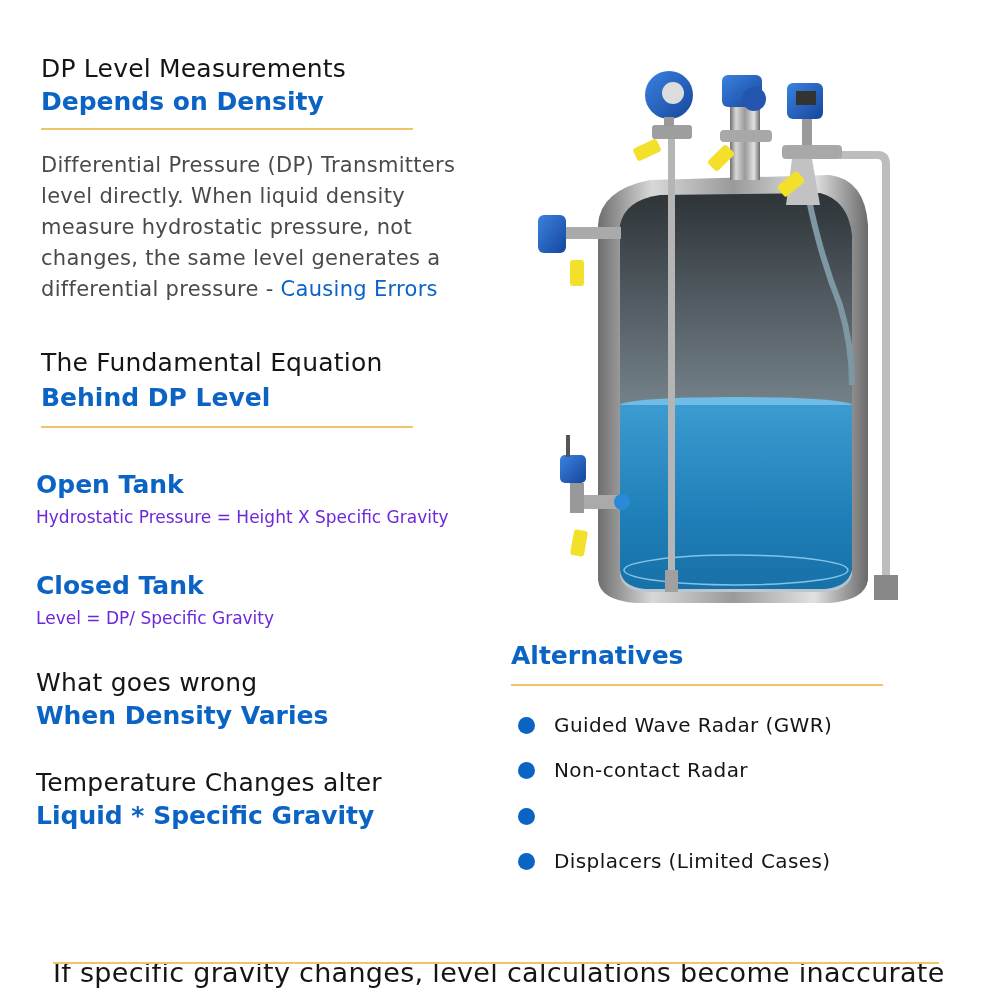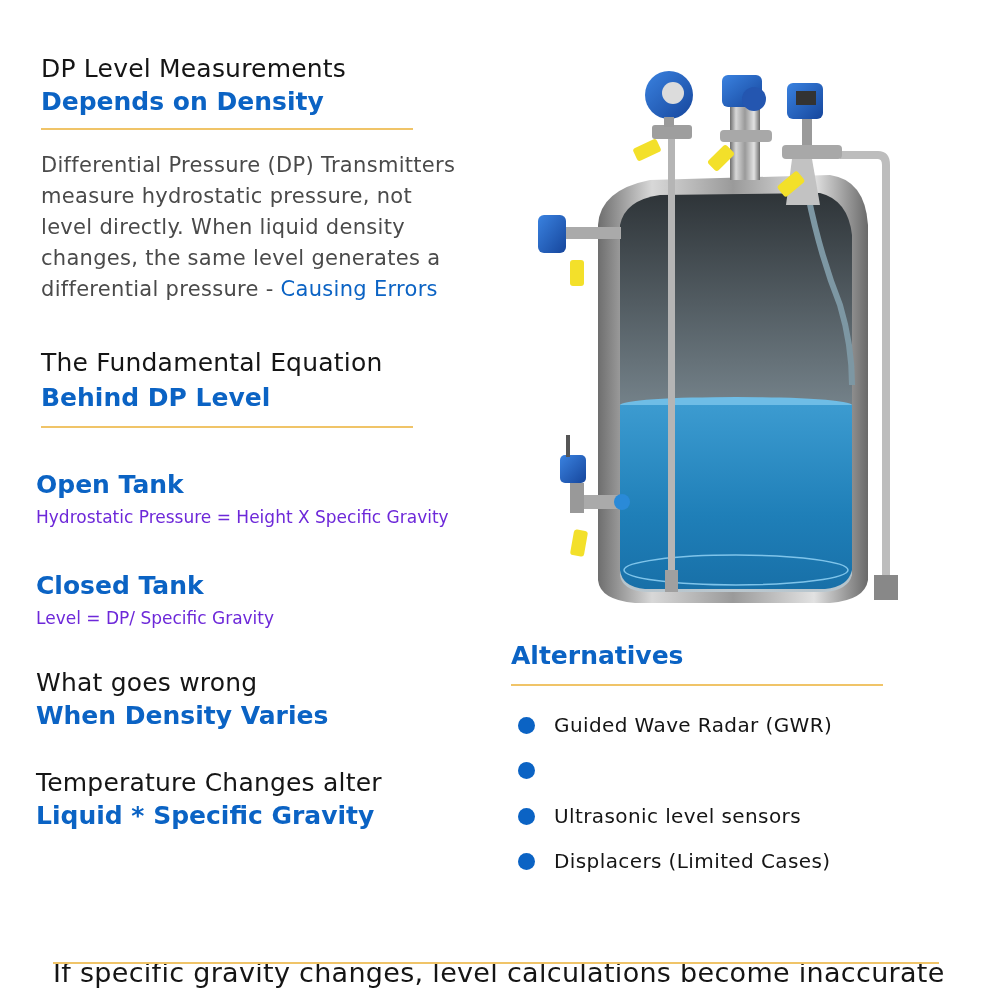--- a/index.html
+++ b/index.html
@@ -18,22 +18,22 @@
 </style>
 </head>
 <body>
 
 <div class="abs plain" style="left:41px;top:54px;font-size:25px;">DP Level Measurements</div>
 <div class="abs blue" style="left:41px;top:87px;font-size:25px;">Depends on Density</div>
 <div class="rule" style="left:41px;top:128px;width:372px;"></div>
 
 <div class="abs body-text" style="left:41px;top:150px;width:470px;">
   <div>Differential Pressure (DP) Transmitters</div>
+  <div>level directly. When liquid density</div>
   <div>measure hydrostatic pressure, not</div>
-  <div>level directly. When liquid density</div>
   <div>changes, the same level generates a</div>
   <div><span>differential pressure - </span><span class="link">Causing Errors</span></div>
 </div>
 
 <div class="abs plain" style="left:41px;top:348px;font-size:25px;">The Fundamental Equation</div>
 <div class="abs blue" style="left:41px;top:383px;font-size:25px;">Behind DP Level</div>
 <div class="rule" style="left:41px;top:426px;width:372px;"></div>
 
 <div class="abs blue" style="left:36px;top:470px;font-size:25px;">Open Tank</div>
 <div class="abs gold" style="left:36px;top:507px;font-size:17px;">Hydrostatic Pressure = Height X Specific Gravity</div>
@@ -49,24 +49,24 @@
 
 <div class="abs blue" style="left:511px;top:641px;font-size:25px;">Alternatives</div>
 <div class="rule" style="left:511px;top:684px;width:372px;"></div>
 
 <div class="bullet-row" style="top:710px;">
   <span class="dot"></span>
   <span class="bullet-label">Guided Wave Radar (GWR)</span>
 </div>
 <div class="bullet-row" style="top:755px;">
   <span class="dot"></span>
+  <span class="bullet-label">Non-contact Radar</span>
 </div>
 <div class="bullet-row" style="top:801px;">
   <span class="dot"></span>
-  <span class="bullet-label">Ultrasonic level sensors</span>
 </div>
 <div class="bullet-row" style="top:846px;">
   <span class="dot"></span>
   <span class="bullet-label">Displacers (Limited Cases)</span>
 </div>
 
 <div class="abs" style="left:530px;top:55px;width:390px;height:565px;">
   <svg width="390" height="565" viewBox="0 0 390 565" xmlns="http://www.w3.org/2000/svg">
     <defs>
       <linearGradient id="steel" x1="0" x2="1" y1="0" y2="0">

